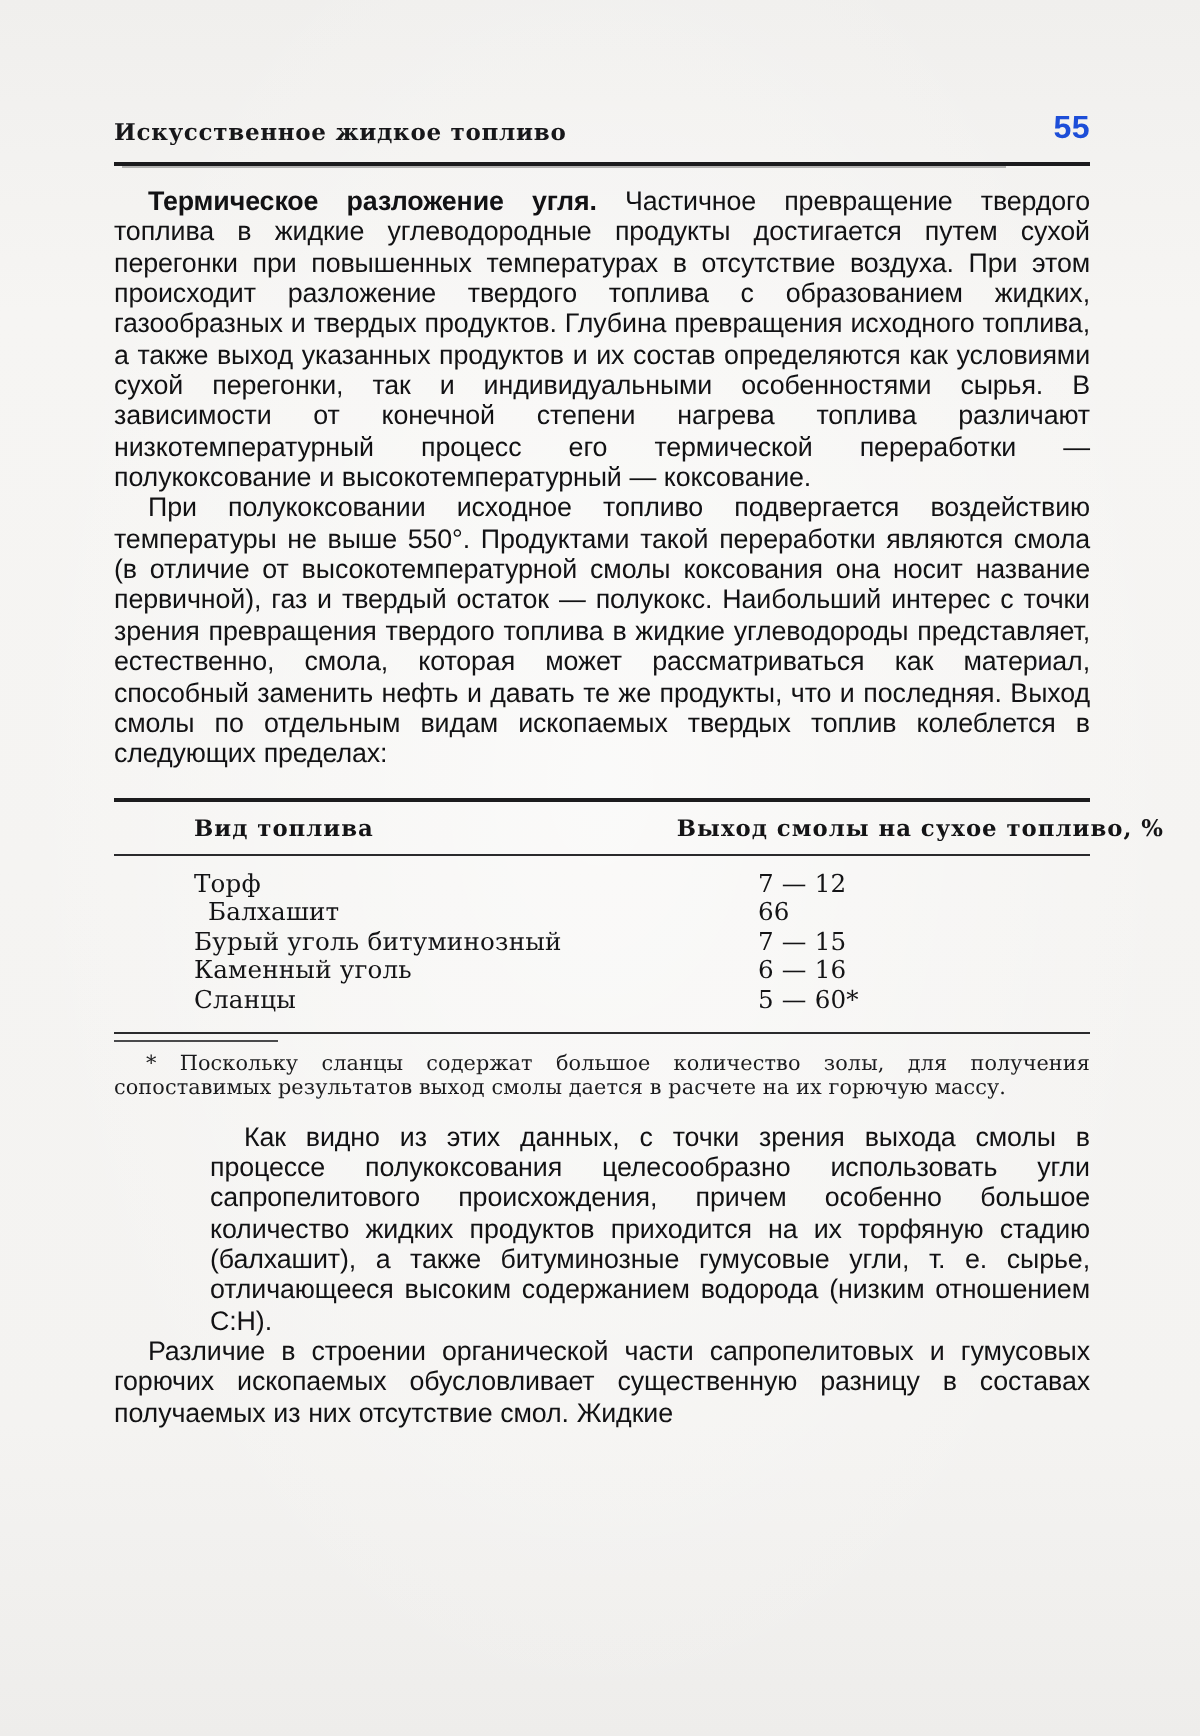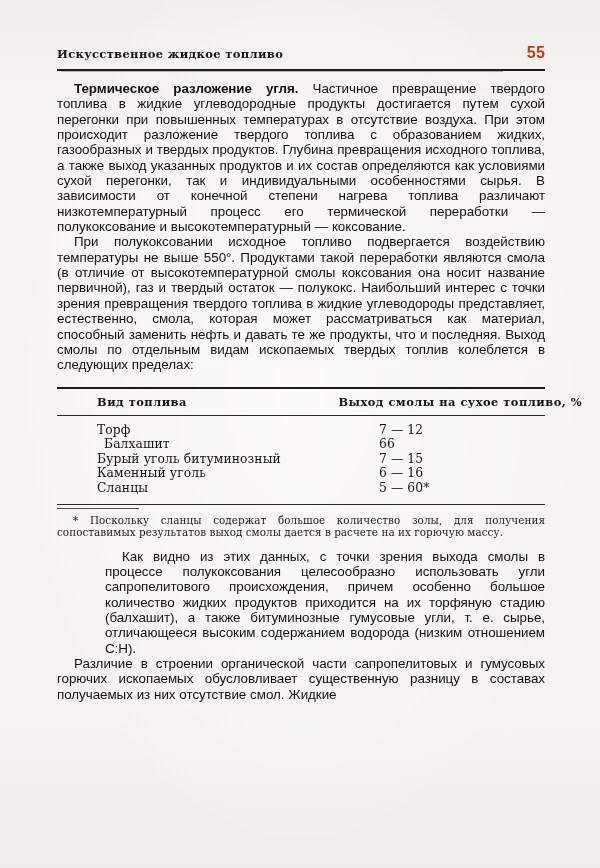--- a/index.html
+++ b/index.html
@@ -22,21 +22,21 @@
     position: absolute;
     inset: 0;
     background:
       radial-gradient(ellipse at 50% 45%, rgba(255,255,255,0.55) 0%, rgba(255,255,255,0) 70%),
       linear-gradient(180deg, #f0efed 0%, #f6f5f3 18%, #f4f3f1 82%, #eeedeb 100%);
     pointer-events: none;
   }
   .content {
     position: absolute;
     left: 57px;
-    top: 0;
+    top: 12px;
     width: 488px;
   }
 
   
   .runhead {
     position: relative;
     height: 34px;
     margin-top: 47px;
   }
   .runhead-title {
@@ -51,21 +51,21 @@
     white-space: nowrap;
   }
   .runhead-page {
     position: absolute;
     right: 0;
     top: -3px;
     font-family: "Liberation Sans", sans-serif;
     font-size: 16px;
     font-weight: bold;
     letter-spacing: 0.2px;
-    color: #c2410c;
+    color: #1d4ed8;
   }
   .runhead-rule {
     position: absolute;
     left: 0;
     right: 0;
     top: 22px;
     height: 2px;
     background: #1b1b1d;
   }
   .runhead-rule::after {

